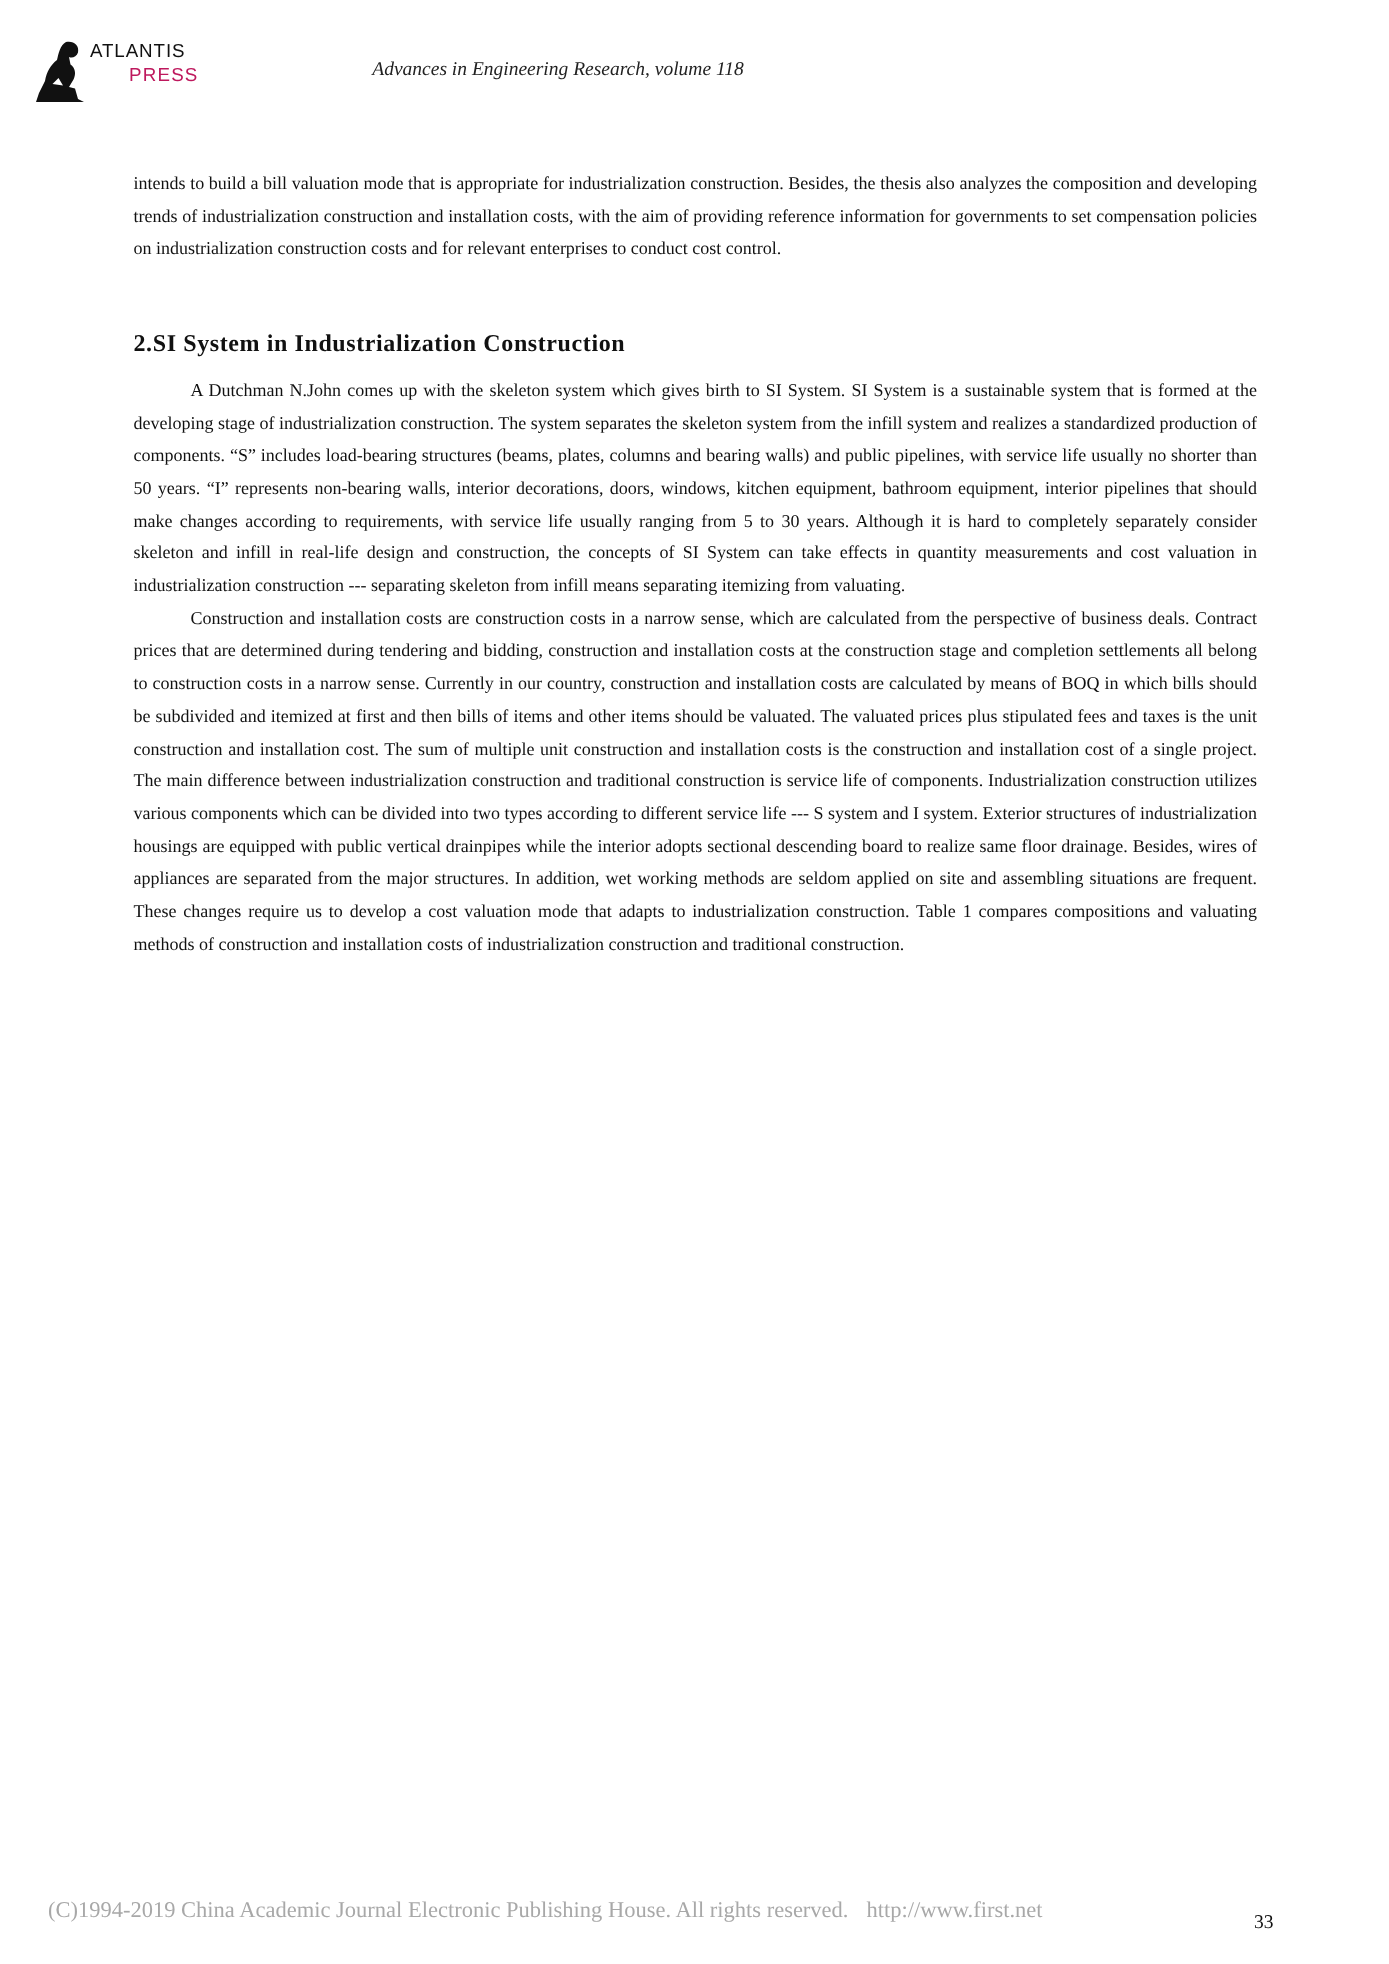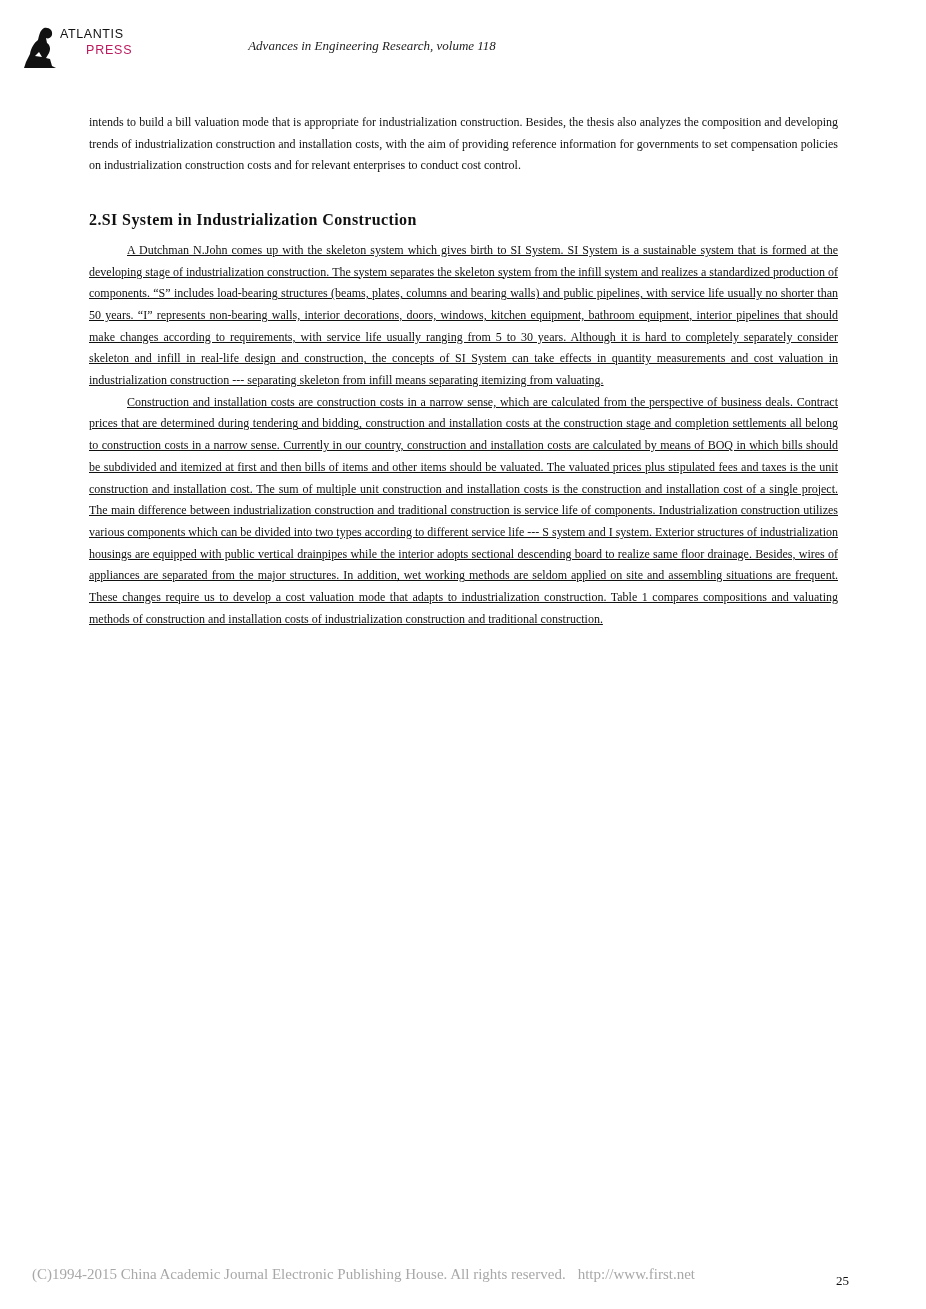--- a/index.html
+++ b/index.html
@@ -8,23 +8,23 @@
     font-family: "Liberation Serif", "DejaVu Serif", serif; color: #111;
   }
   .logo { position: absolute; left: 22px; top: 26px; width: 115px; height: 44px; }
   .logo svg { position: absolute; left: 0; top: 0; }
   .logo-line1 { position: absolute; left: 38px; top: 1px; font-family: "Liberation Sans", "DejaVu Sans", sans-serif; font-size: 12.5px; letter-spacing: 0.6px; color: #111; }
   .logo-line2 { position: absolute; left: 64px; top: 17px; font-family: "Liberation Sans", "DejaVu Sans", sans-serif; font-size: 12.5px; letter-spacing: 0.8px; color: #be185d; }
   .running-head { position: absolute; left: 0; width: 744px; top: 38px; text-align: center; font-style: italic; font-size: 13px; color: #222; padding-left: 0; }
   .running-head span { position: relative; left: 0; }
   .content { position: absolute; left: 89px; top: 112px; width: 749px; }
   .para { font-size: 12px; line-height: 21.7px; text-align: justify; margin: 0; }
-  .indent { text-indent: 38px; text-decoration: underline; }
+  .indent { text-indent: 38px; }
   .heading { font-size: 16px; line-height: 21.7px; letter-spacing: 0.4px; margin: 0; }
-  .h2 { margin-top: 32px; margin-bottom: 9px; }
+  .h2 { margin-top: 42px; margin-bottom: 9px; }
   .h3 { margin-top: 47px; margin-bottom: 9px; text-align: justify; word-spacing: 3px; }
   .footer-copy { position: absolute; left: 32px; top: 1266px; font-size: 15px; color: #a8a8a8; white-space: nowrap; }
   .footer-copy .url { margin-left: 12px; }
   .page-num { position: absolute; left: 836px; top: 1273px; font-size: 13px; color: #111; }
 </style>
 </head>
 <body>
 
 <div class="logo">
   <svg width="38" height="44" viewBox="0 0 38 44">
@@ -42,15 +42,15 @@
 <div class="content">
   <p class="para">intends to build a bill valuation mode that is appropriate for industrialization construction. Besides, the thesis also analyzes the composition and developing trends of industrialization construction and installation costs, with the aim of providing reference information for governments to set compensation policies on industrialization construction costs and for relevant enterprises to conduct cost control.</p>
 
   <h2 class="heading h2">2.SI System in Industrialization Construction</h2>
   <p class="para indent">A Dutchman N.John comes up with the skeleton system which gives birth to SI System. SI System is a sustainable system that is formed at the developing stage of industrialization construction. The system separates the skeleton system from the infill system and realizes a standardized production of components. “S” includes load-bearing structures (beams, plates, columns and bearing walls) and public pipelines, with service life usually no shorter than 50 years. “I” represents non-bearing walls, interior decorations, doors, windows, kitchen equipment, bathroom equipment, interior pipelines that should make changes according to requirements, with service life usually ranging from 5 to 30 years. Although it is hard to completely separately consider skeleton and infill in real-life design and construction, the concepts of SI System can take effects in quantity measurements and cost valuation in industrialization construction --- separating skeleton from infill means separating itemizing from valuating.</p>
 
   <p class="para indent">Construction and installation costs are construction costs in a narrow sense, which are calculated from the perspective of business deals. Contract prices that are determined during tendering and bidding, construction and installation costs at the construction stage and completion settlements all belong to construction costs in a narrow sense. Currently in our country, construction and installation costs are calculated by means of BOQ in which bills should be subdivided and itemized at first and then bills of items and other items should be valuated. The valuated prices plus stipulated fees and taxes is the unit construction and installation cost. The sum of multiple unit construction and installation costs is the construction and installation cost of a single project. The main difference between industrialization construction and traditional construction is service life of components. Industrialization construction utilizes various components which can be divided into two types according to different service life --- S system and I system. Exterior structures of industrialization housings are equipped with public vertical drainpipes while the interior adopts sectional descending board to realize same floor drainage. Besides, wires of appliances are separated from the major structures. In addition, wet working methods are seldom applied on site and assembling situations are frequent. These changes require us to develop a cost valuation mode that adapts to industrialization construction. Table 1 compares compositions and valuating methods of construction and installation costs of industrialization construction and traditional construction.</p>
 </div>
 
 <div class="footer-copy">
-  <span>(C)1994-2015 China Academic Journal Electronic Publishing House. All rights reserved.</span><span class="url">http://www.first.net</span>
+  <span>(C)1994-2019 China Academic Journal Electronic Publishing House. All rights reserved.</span><span class="url">http://www.first.net</span>
 </div>
-<div class="page-num">25</div>
+<div class="page-num">33</div>
 
 </body></html>

